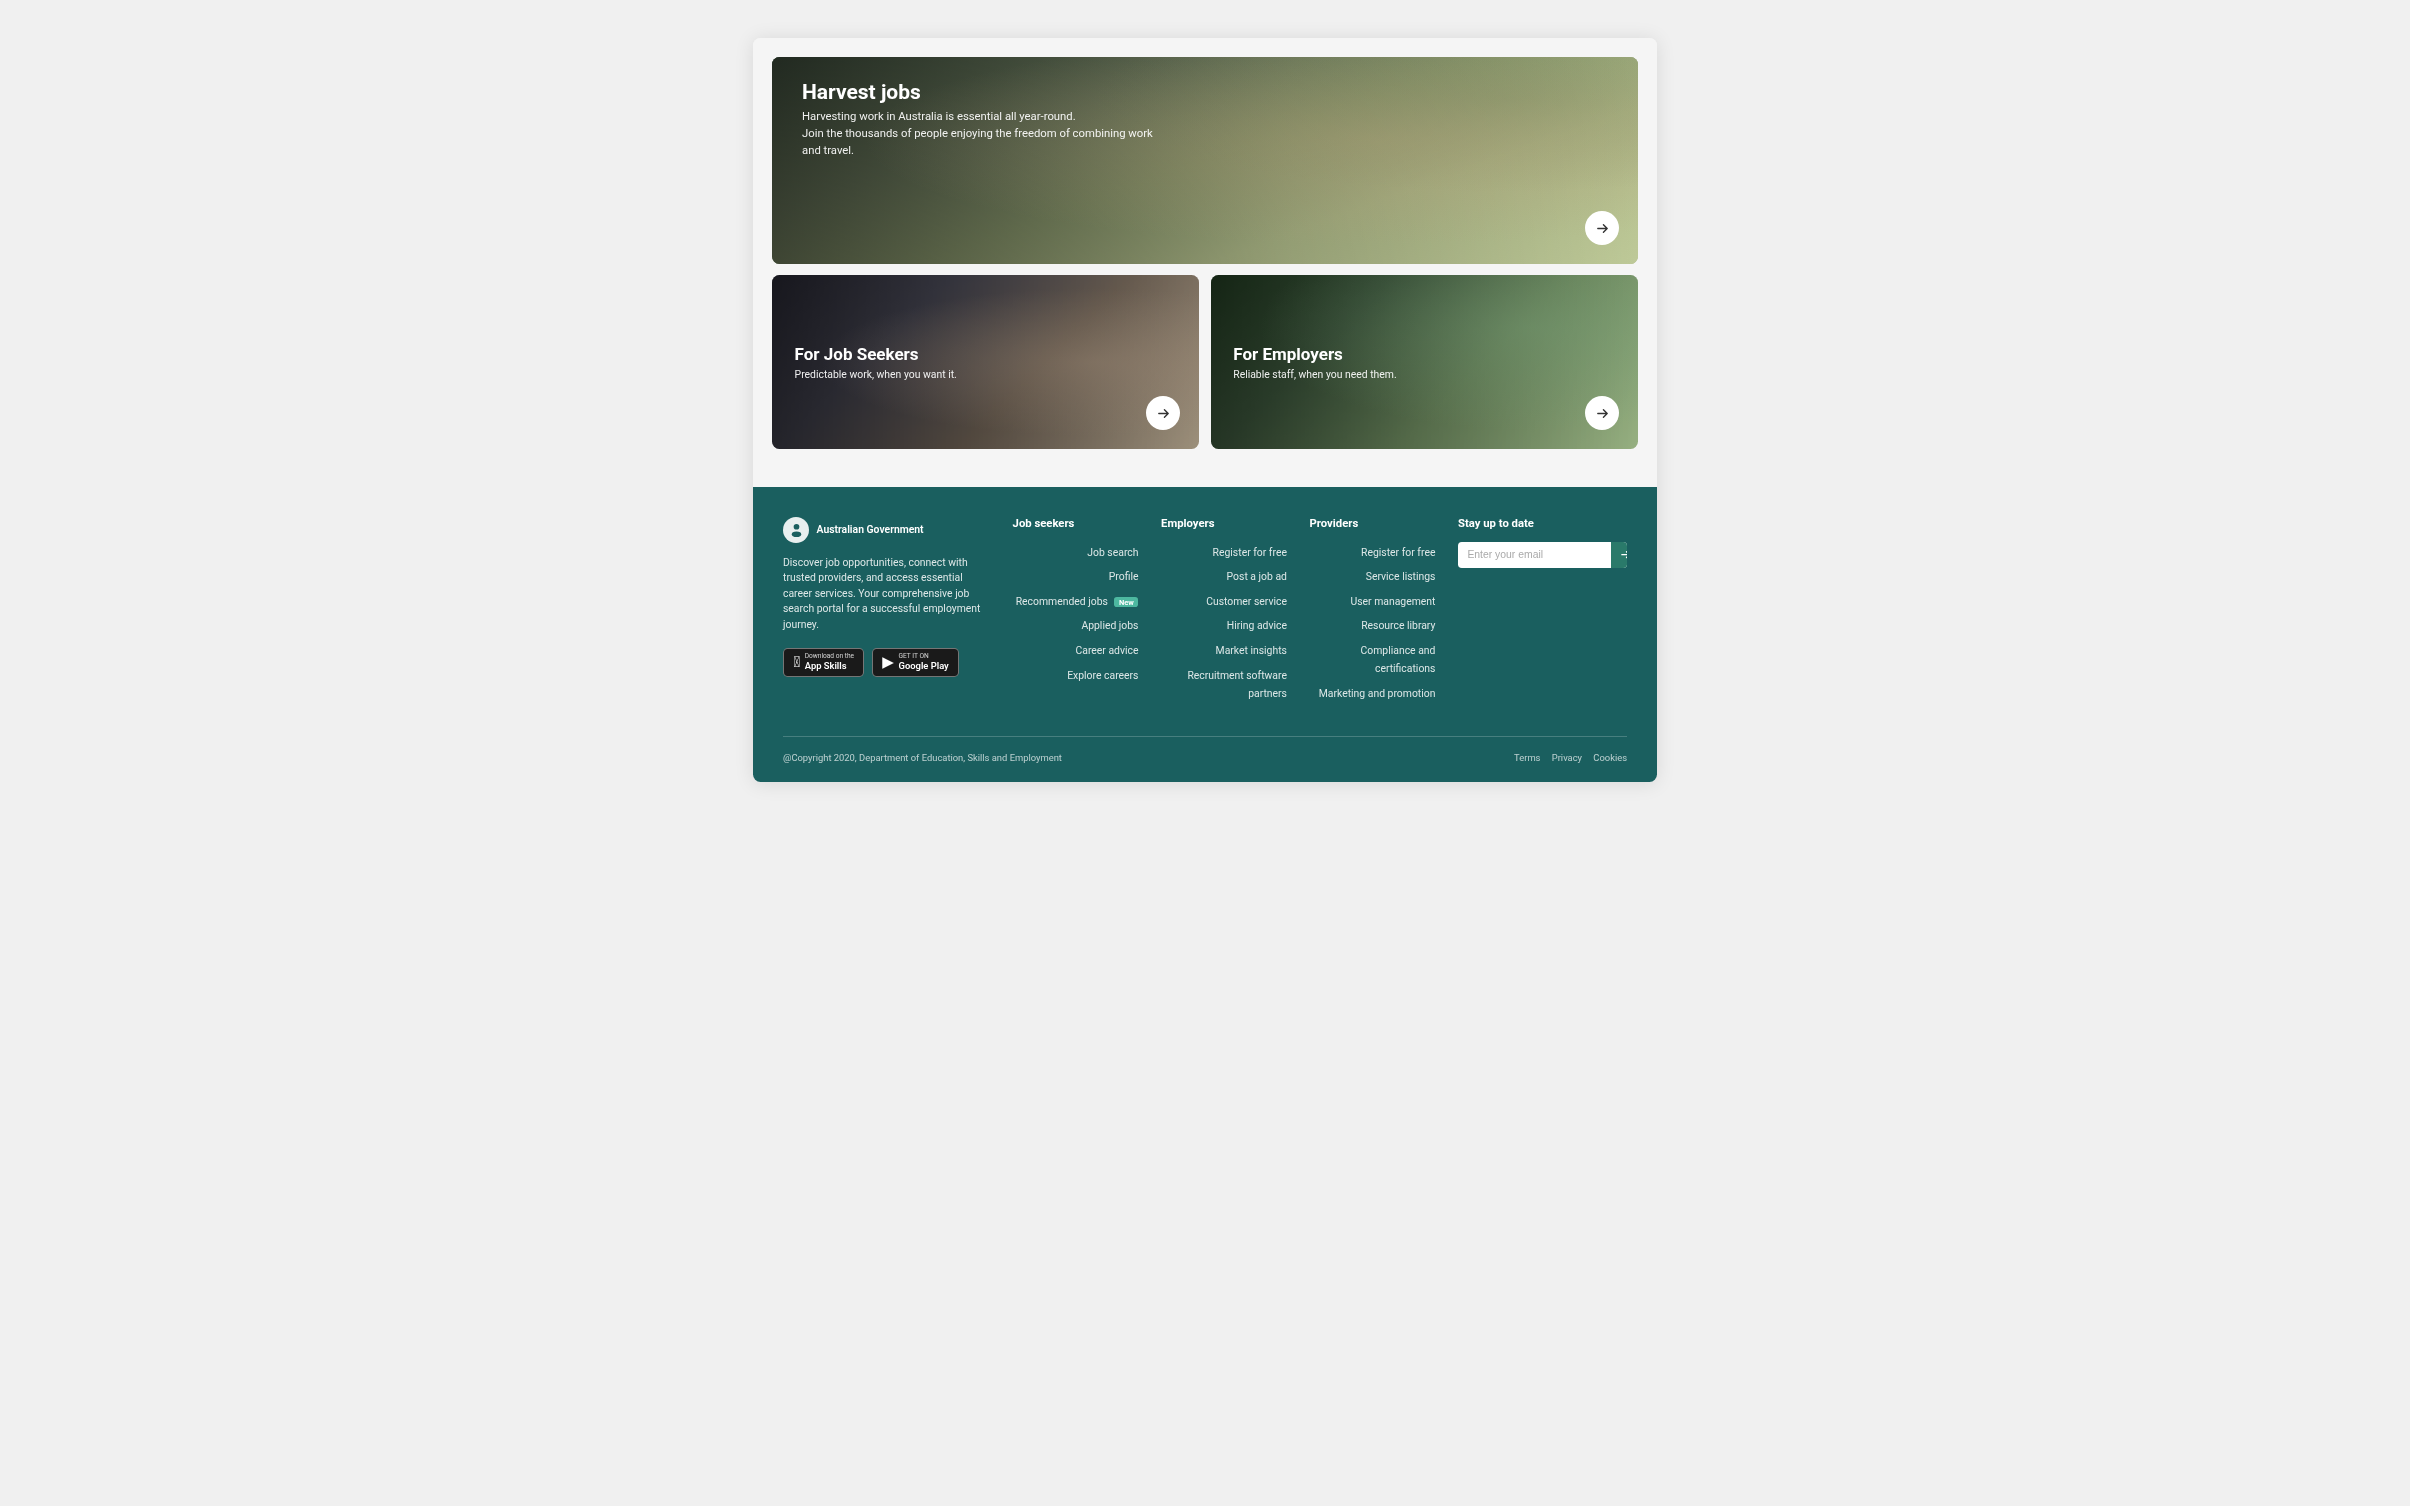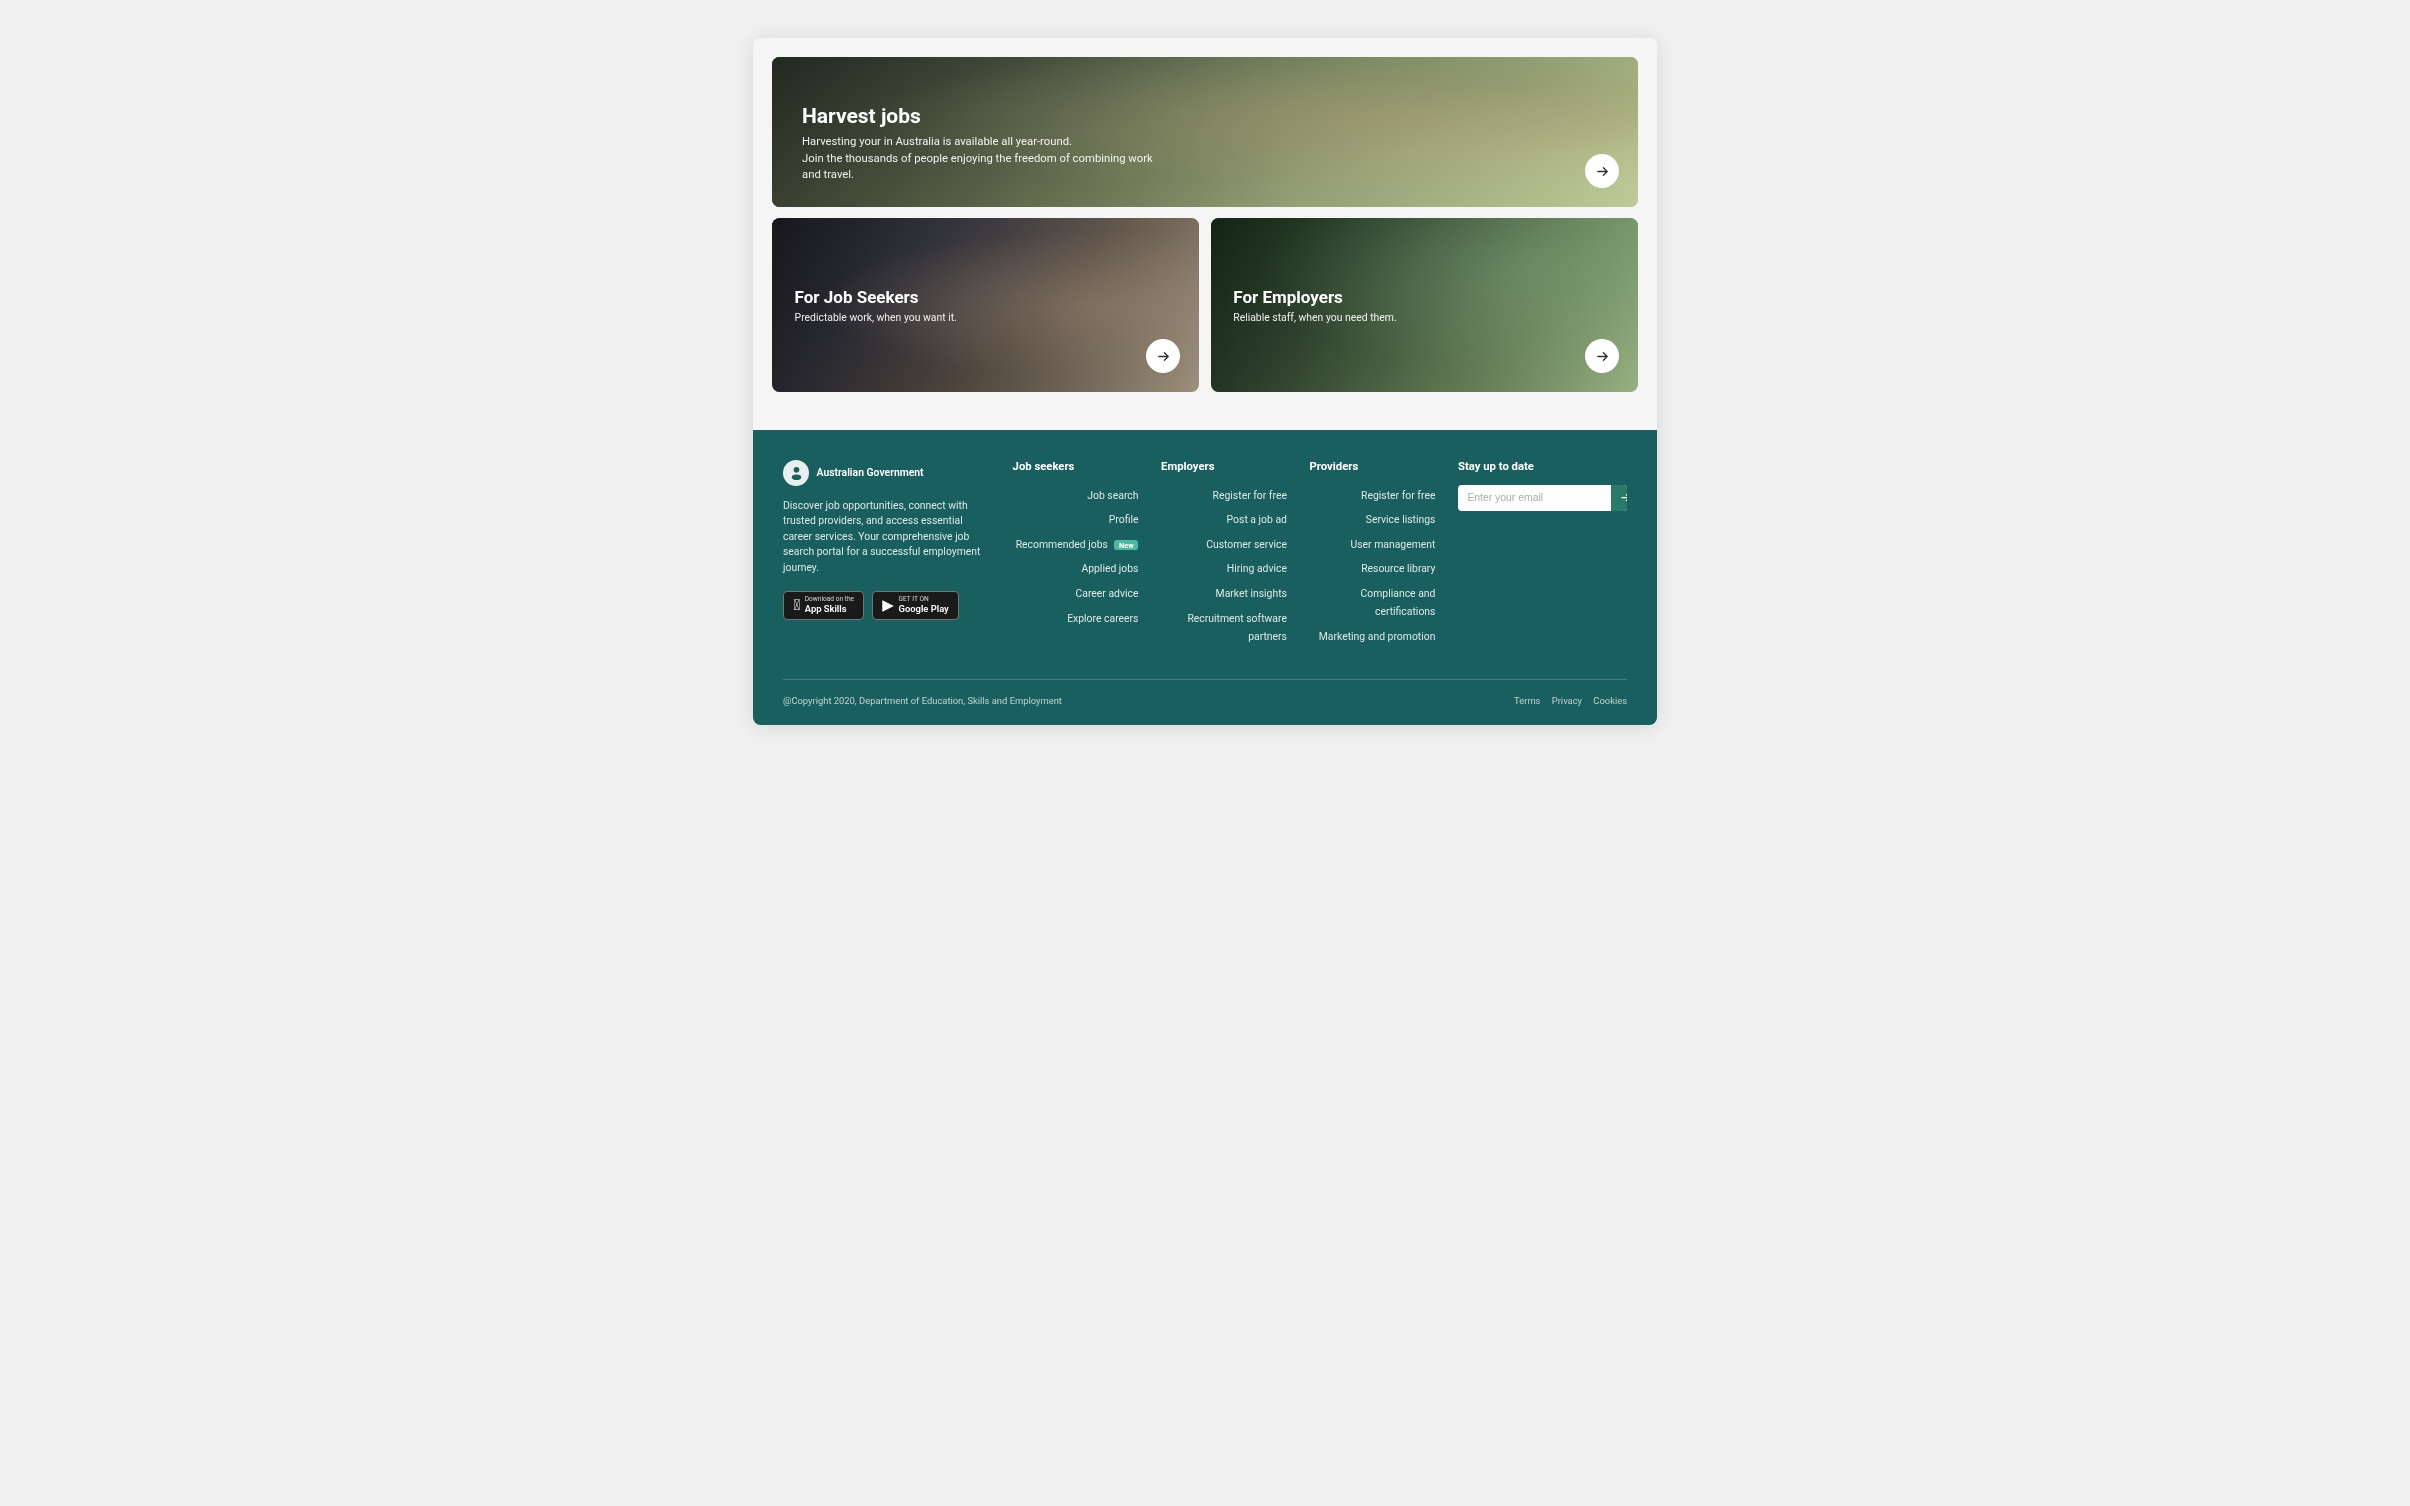--- a/index.html
+++ b/index.html
@@ -25,24 +25,24 @@
       background: #f5f5f5;
       padding: 19px 19px 38px 19px;
     }
 
     
     .hero-card {
       position: relative;
       border-radius: 7.5px;
       overflow: hidden;
       margin-bottom: 11.3px;
-      height: 150px;
+      height: 207px;
       background: linear-gradient(135deg, #2d4a3e 0%, #5a6e5a 40%, #8a9a7a 70%, #b0b890 100%);
       display: flex;
-      align-items: flex-end;
+      align-items: flex-start;
     }
     .hero-card .card-bg {
       position: absolute;
       inset: 0;
       background: 
         linear-gradient(to right, rgba(0,0,0,0.55) 0%, rgba(0,0,0,0.2) 60%, rgba(0,0,0,0.05) 100%),
         linear-gradient(160deg, #4a5c48 0%, #7a8a6a 30%, #9aaa7a 50%, #b8c490 70%, #c8d4a0 100%);
     }
     .hero-card .card-content {
       position: relative;
@@ -315,21 +315,21 @@
 
 <div class="page-wrapper">
 
   <div class="main-content">
 
     <div class="hero-card">
       <div class="card-bg"></div>
       <div class="card-content">
         <div class="card-title">Harvest jobs</div>
         <div class="card-desc">
-          <span>Harvesting your in Australia is available all year-round.</span><br>
+          <span>Harvesting work in Australia is essential all year-round.</span><br>
           <span>Join the thousands of people enjoying the freedom of combining work and travel.</span>
         </div>
       </div>
       <div class="arrow-btn">
         <svg viewBox="0 0 16 16" fill="none" xmlns="http://www.w3.org/2000/svg">
           <path d="M3 8H13M13 8L9 4M13 8L9 12" stroke="#333" stroke-width="1.5" stroke-linecap="round" stroke-linejoin="round"></path>
         </svg>
       </div>
     </div>
 

